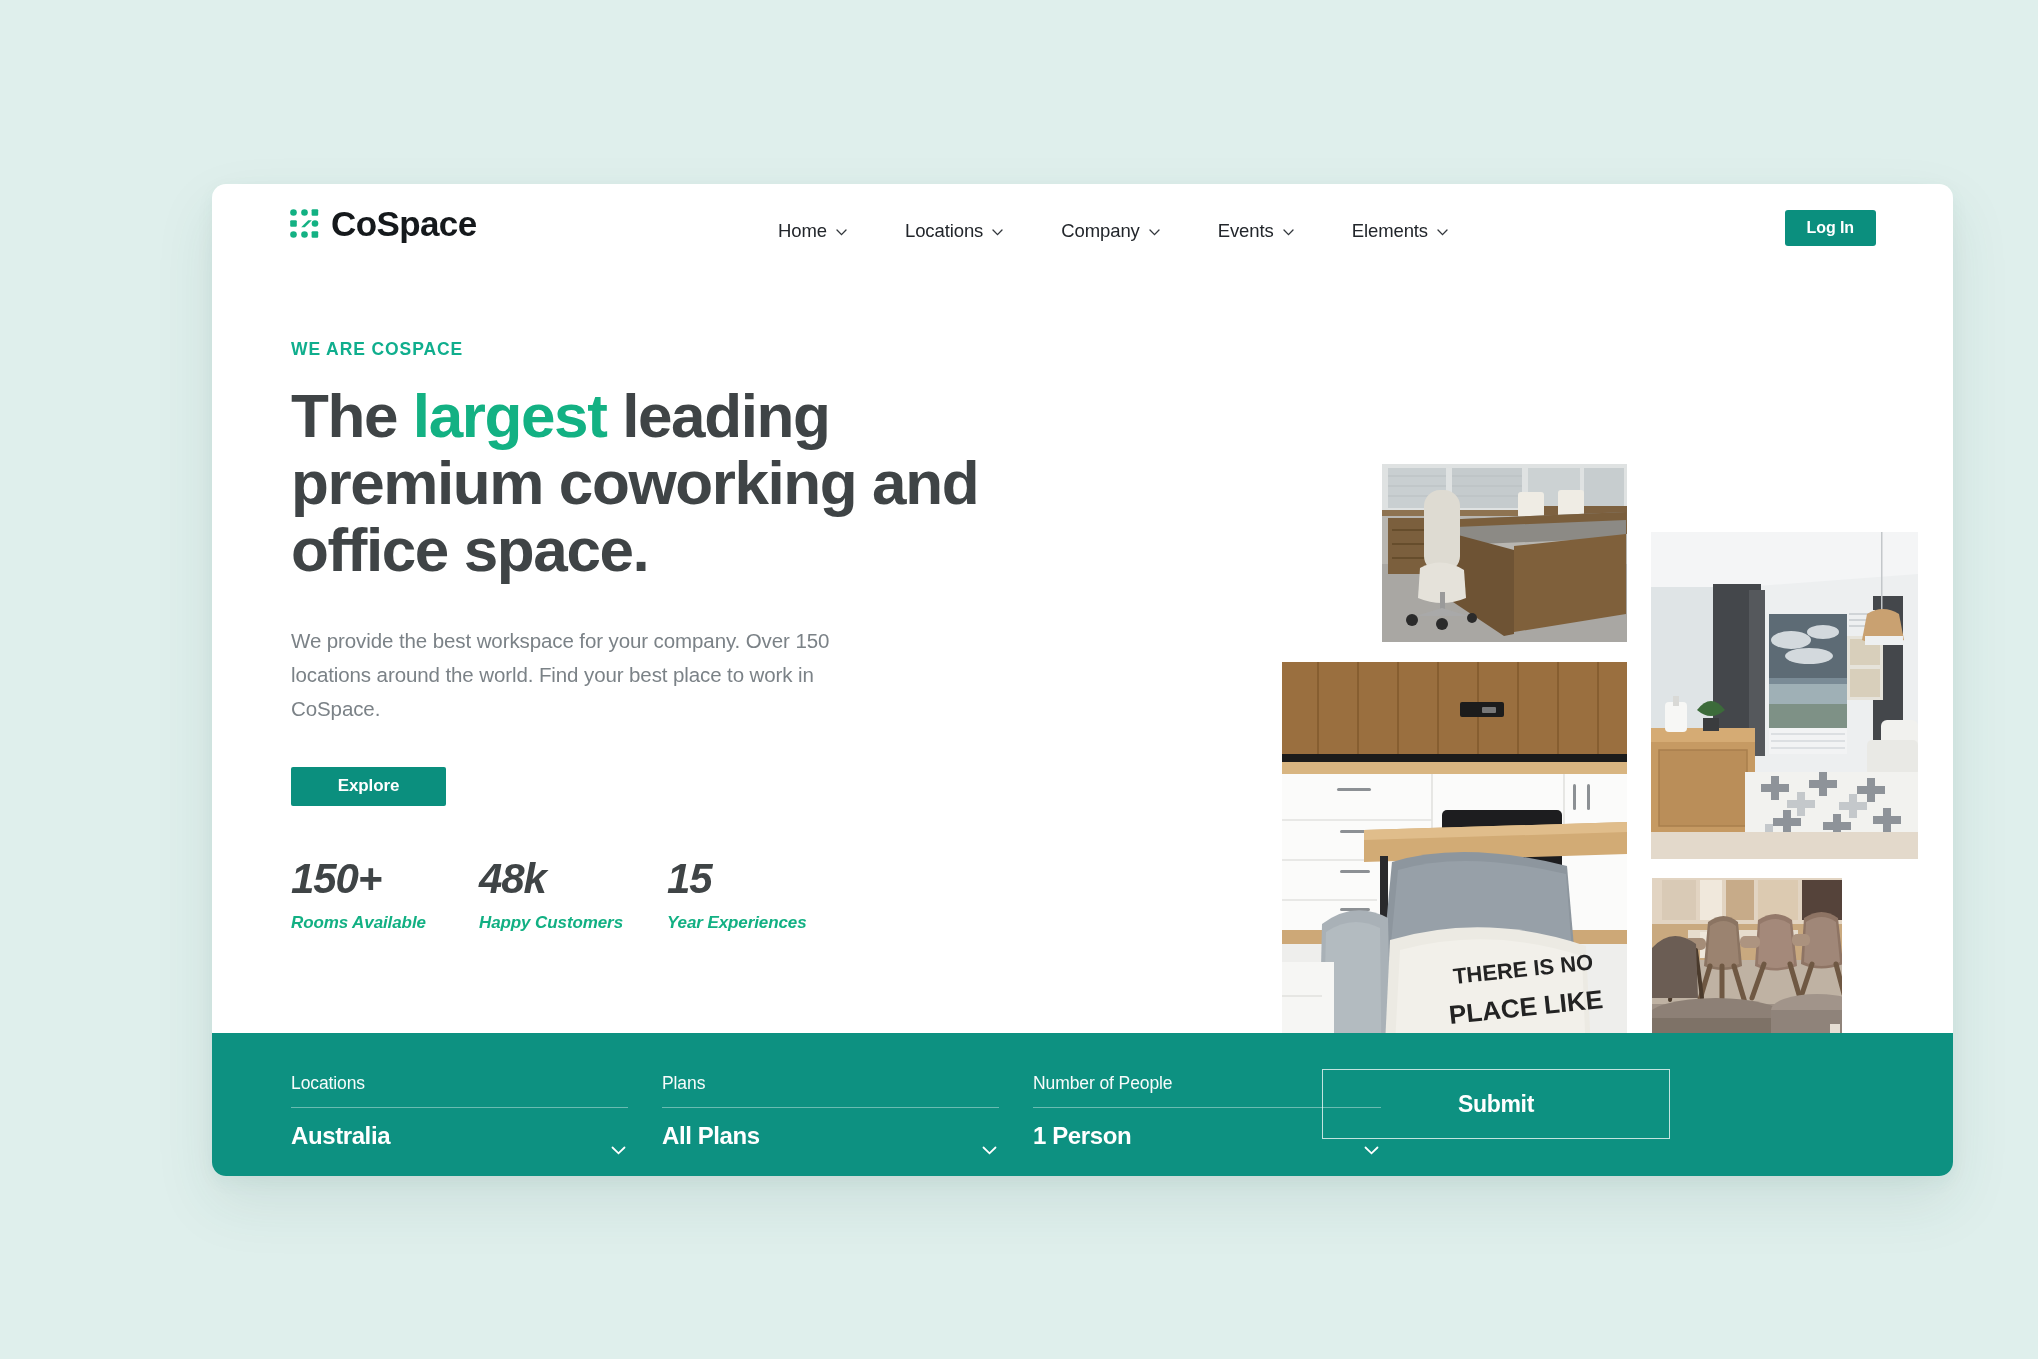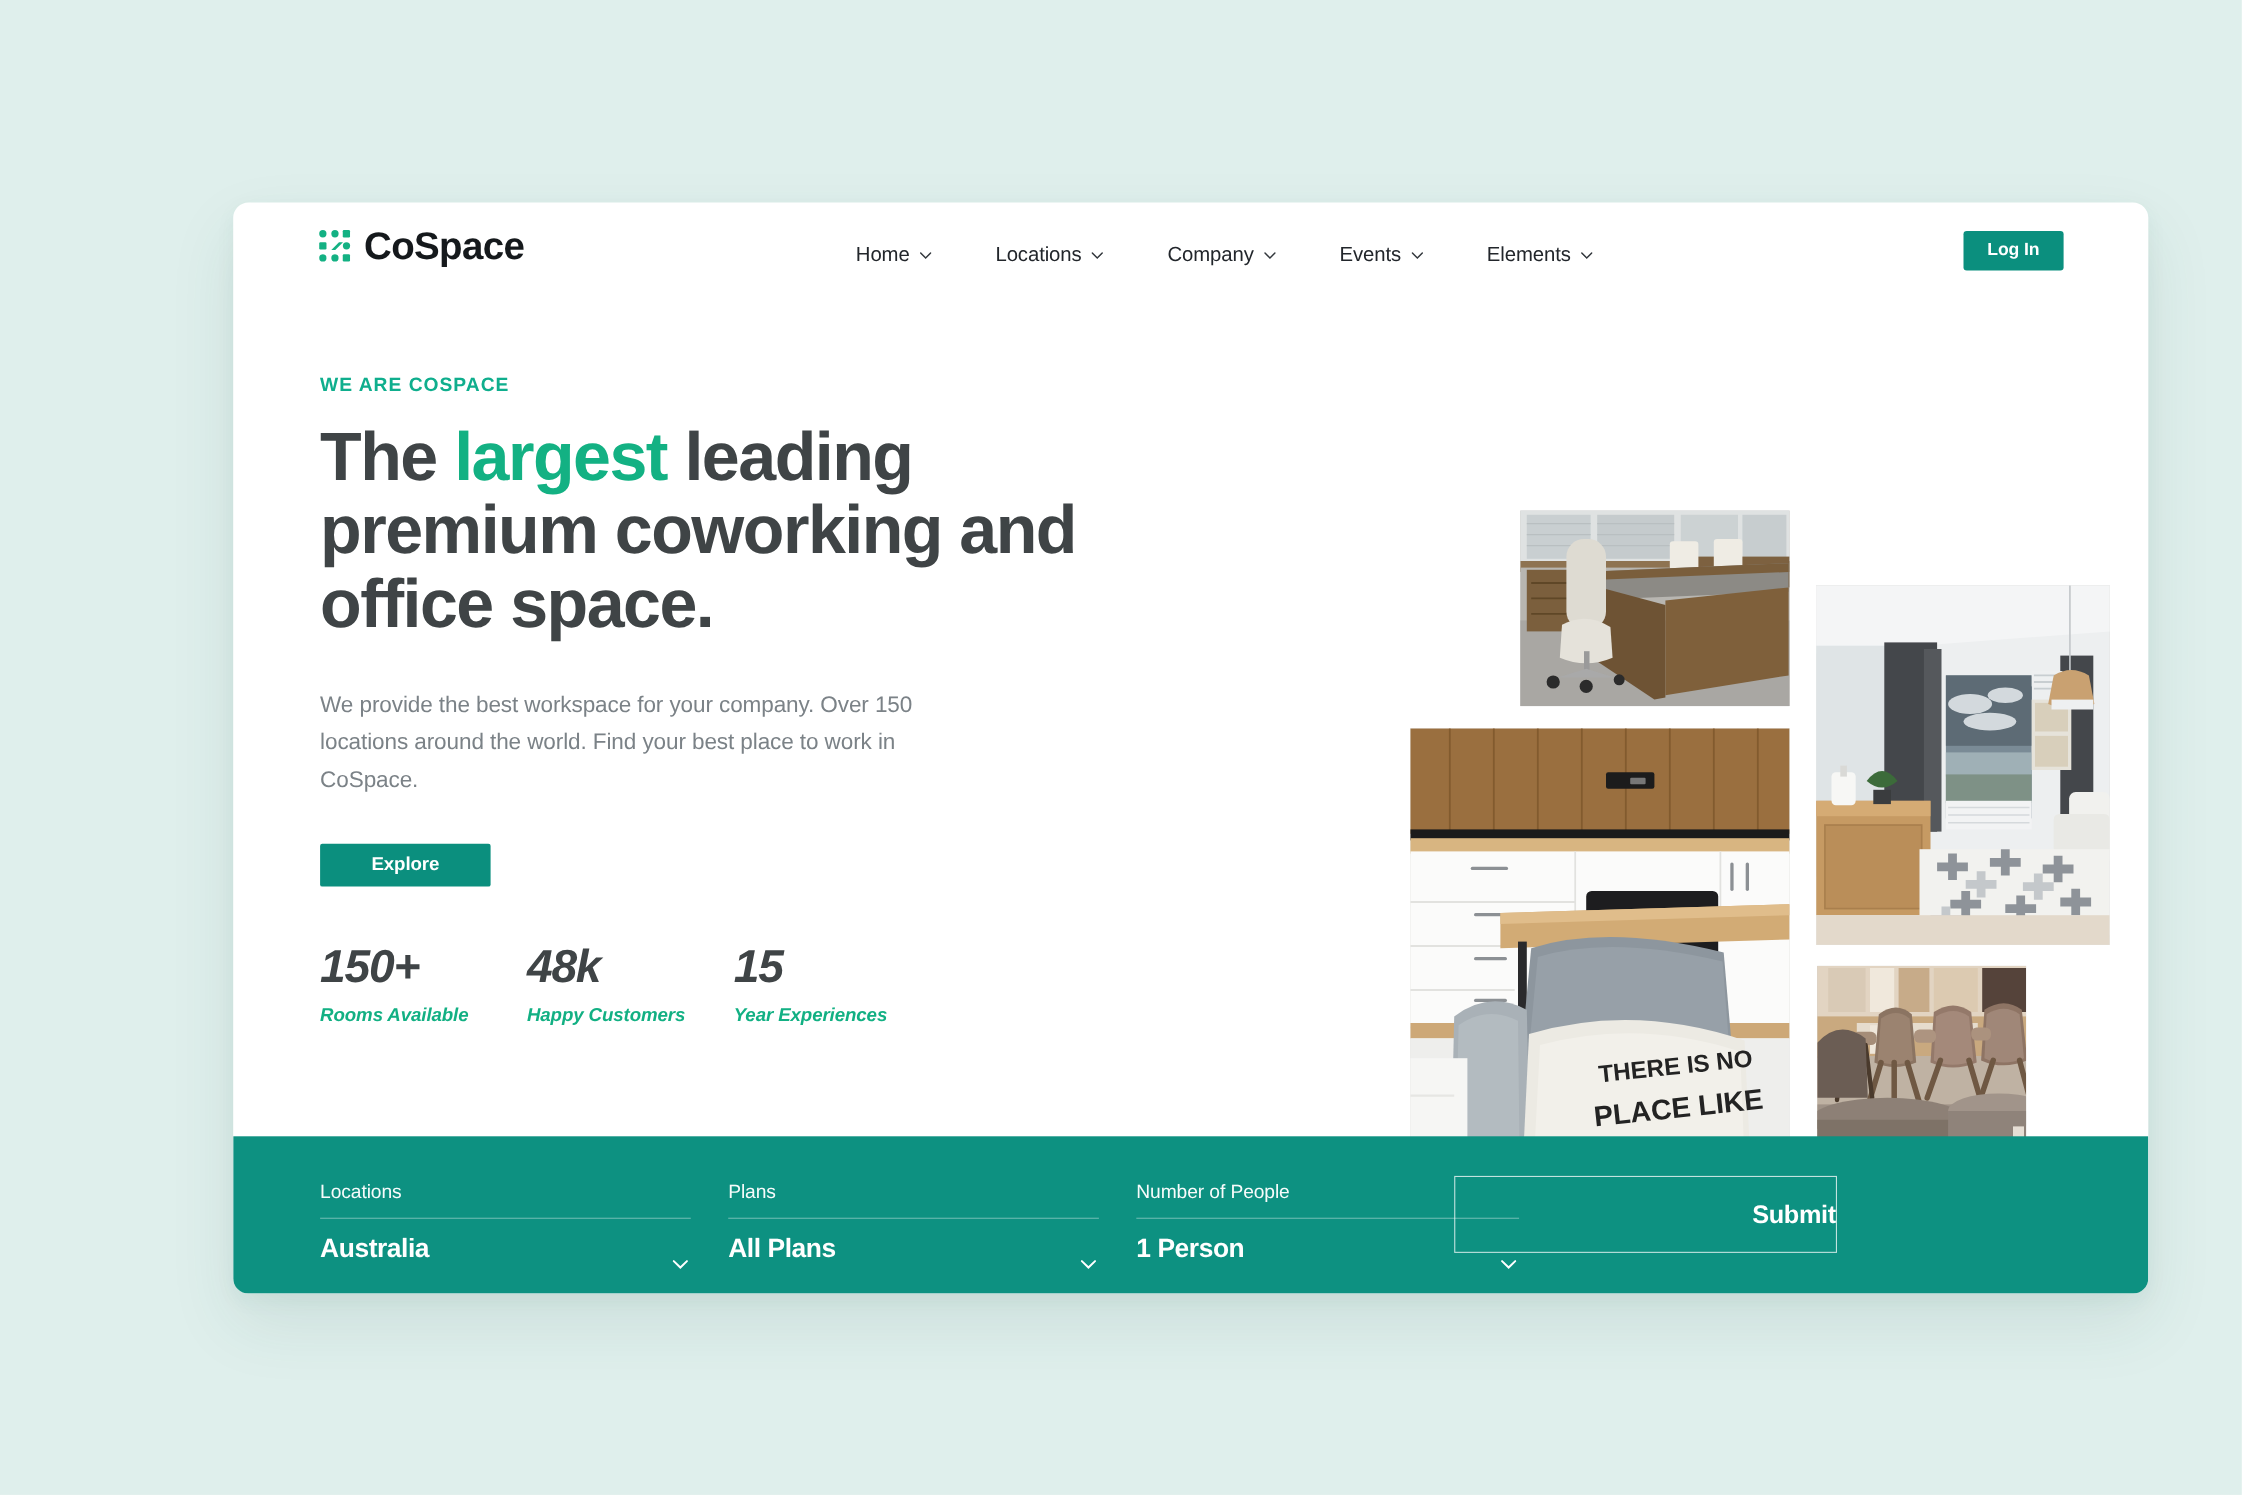--- a/index.html
+++ b/index.html
@@ -230,21 +230,20 @@
     width: 348px;
     height: 70px;
     background: transparent;
     border: 1.5px solid rgba(255,255,255,0.75);
     color: #ffffff;
     font-size: 23px;
     font-weight: bold;
     font-family: "Liberation Sans", sans-serif;
     cursor: pointer;
     letter-spacing: -0.3px;
-    text-align: right;
   }
 </style>
 </head>
 <body>
 
 <div id="card">
 
   <div id="header">
 
     <div id="logo">

